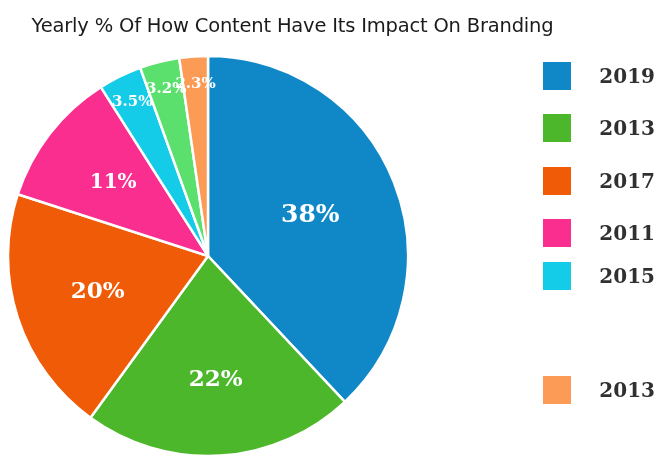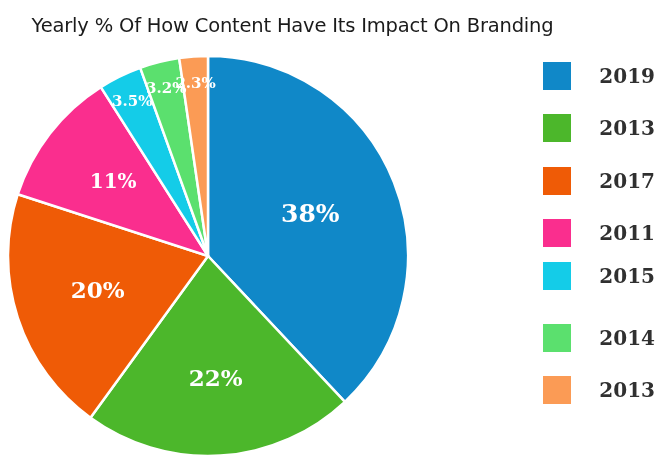--- a/index.html
+++ b/index.html
@@ -151,23 +151,19 @@
         <span class="legend-label">2017</span>
       </div>
       <div class="legend-row" style="top: 215.9px;">
         <span class="legend-swatch" style="background: rgb(250, 46, 142);"></span>
         <span class="legend-label">2011</span>
       </div>
       <div class="legend-row" style="top: 259px;">
         <span class="legend-swatch" style="background: rgb(20, 204, 232);"></span>
         <span class="legend-label">2015</span>
       </div>
-      <div class="legend-row" style="top: 320.5px;">
-        <span class="legend-swatch" style="background: rgb(91, 224, 110);"></span>
-        <span class="legend-label">2014</span>
-      </div>
       <div class="legend-row" style="top: 372.8px;">
         <span class="legend-swatch" style="background: rgb(251, 155, 85);"></span>
         <span class="legend-label">2013</span>
       </div>
     </div>
 
 </div>
 
 </body></html>

